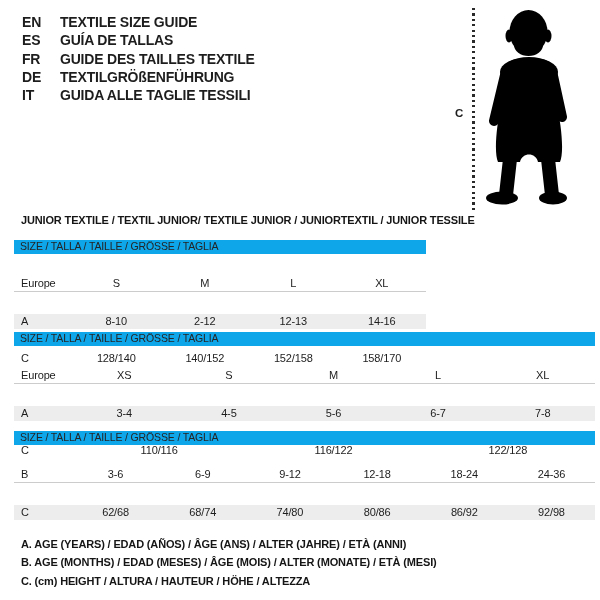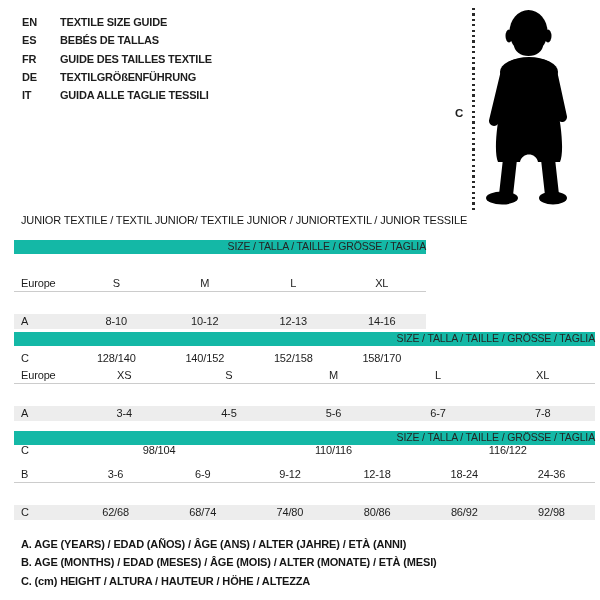--- a/index.html
+++ b/index.html
@@ -2,59 +2,59 @@
 <html><head>
 <meta charset="utf-8">
 <style>
   html,body{margin:0;padding:0;}
   body{
     width:600px;height:600px;background:#ffffff;position:relative;overflow:hidden;
     font-family:"Liberation Sans", sans-serif;color:#1d1d1d;
   }
   
   .lang-list{position:absolute;top:13px;left:22px;}
-  .lang-row{display:flex;font-weight:bold;font-size:11px;line-height:18.3px;letter-spacing:-0.2px;}
+  .lang-row{display:flex;font-weight:bold;font-size:14px;line-height:18.3px;letter-spacing:-0.2px;}
   .lang-code{width:38px;flex:0 0 38px;}
   .lang-title{white-space:nowrap;}
   
   .dotted-line{position:absolute;left:472px;top:8px;width:2.6px;height:202px;
     background:repeating-linear-gradient(#2a2a2a 0 2.2px, transparent 2.2px 5.4px);}
   .figure-label{position:absolute;left:455px;top:107px;font-size:11.5px;font-weight:bold;}
   .baby-svg{position:absolute;left:482px;top:9px;}
   
   .tbl-section{position:absolute;left:14px;}
   #tbl-sec-1{top:214px;width:412px;}
   #tbl-sec-2{top:317px;width:581px;}
   #tbl-sec-3{top:416px;width:581px;}
-  .tbl-title{font-weight:normal;font-size:11px;line-height:13px;letter-spacing:-0.15px;margin-left:7px;white-space:nowrap;color:#151515;}
+  .tbl-title{font-weight:bold;font-size:11px;line-height:13px;letter-spacing:-0.15px;margin-left:7px;white-space:nowrap;color:#151515;}
   .tbl-title sub{font-size:8px;line-height:0;}
   #tbl-sec-1 .tbl{margin-top:13px;}
   #tbl-sec-2 .tbl{margin-top:15px;}
   #tbl-sec-3 .tbl{margin-top:15px;}
-  .tbl-head{background:#14b8a6;font-size:10.5px;line-height:13.5px;padding-left:6px;color:#242424;letter-spacing:-0.15px;margin-bottom:1px;text-align:right;}
+  .tbl-head{background:#0ea5e9;font-size:10.5px;line-height:13.5px;padding-left:6px;color:#242424;letter-spacing:-0.15px;margin-bottom:1px;}
   .tbl-row{display:flex;font-size:11px;line-height:15.4px;letter-spacing:-0.15px;margin-top:22px;}
   .tbl-row .lbl{width:58px;flex:0 0 58px;padding-left:7px;box-sizing:border-box;}
   .tbl-row .cell{flex:1;text-align:center;}
   .tbl > .tbl-row:nth-child(2){border-bottom:1px solid #cccccc;}
   .tbl > .tbl-row:nth-child(3){background:#ededed;}
   
   .legend{position:absolute;left:21px;top:535px;}
   .legend-line{font-weight:bold;font-size:11px;line-height:18.4px;letter-spacing:-0.15px;white-space:nowrap;color:#151515;}
 </style>
 </head>
 <body>
 
 <div class="lang-list">
     <div class="lang-row">
       <span class="lang-code">EN</span>
       <span class="lang-title">TEXTILE SIZE GUIDE</span>
     </div>
     <div class="lang-row">
       <span class="lang-code">ES</span>
-      <span class="lang-title">BEBÉS DE TALLAS</span>
+      <span class="lang-title">GUÍA DE TALLAS</span>
     </div>
     <div class="lang-row">
       <span class="lang-code">FR</span>
       <span class="lang-title">GUIDE DES TAILLES TEXTILE</span>
     </div>
     <div class="lang-row">
       <span class="lang-code">DE</span>
       <span class="lang-title">TEXTILGRÖßENFÜHRUNG</span>
     </div>
     <div class="lang-row">
@@ -96,21 +96,21 @@
       <div class="tbl-row">
         <span class="lbl">Europe</span>
         <span class="cell">S</span>
         <span class="cell">M</span>
         <span class="cell">L</span>
         <span class="cell">XL</span>
       </div>
       <div class="tbl-row">
         <span class="lbl">A</span>
         <span class="cell">8-10</span>
-        <span class="cell">10-12</span>
+        <span class="cell">2-12</span>
         <span class="cell">12-13</span>
         <span class="cell">14-16</span>
       </div>
       <div class="tbl-row">
         <span class="lbl">C</span>
         <span class="cell">128/140</span>
         <span class="cell">140/152</span>
         <span class="cell">152/158</span>
         <span class="cell">158/170</span>
       </div>
@@ -130,23 +130,23 @@
       <div class="tbl-row">
         <span class="lbl">A</span>
         <span class="cell">3-4</span>
         <span class="cell">4-5</span>
         <span class="cell">5-6</span>
         <span class="cell">6-7</span>
         <span class="cell">7-8</span>
       </div>
       <div class="tbl-row">
         <span class="lbl">C</span>
-        <span class="cell">98/104</span>
         <span class="cell">110/116</span>
         <span class="cell">116/122</span>
+        <span class="cell">122/128</span>
       </div>
     </div>
   </section>
 <section class="tbl-section" id="tbl-sec-3">
     <div class="tbl">
       <div class="tbl-head">SIZE / TALLA / TAILLE / GRÖSSE / TAGLIA</div>
       <div class="tbl-row">
         <span class="lbl">B</span>
         <span class="cell">3-6</span>
         <span class="cell">6-9</span>

